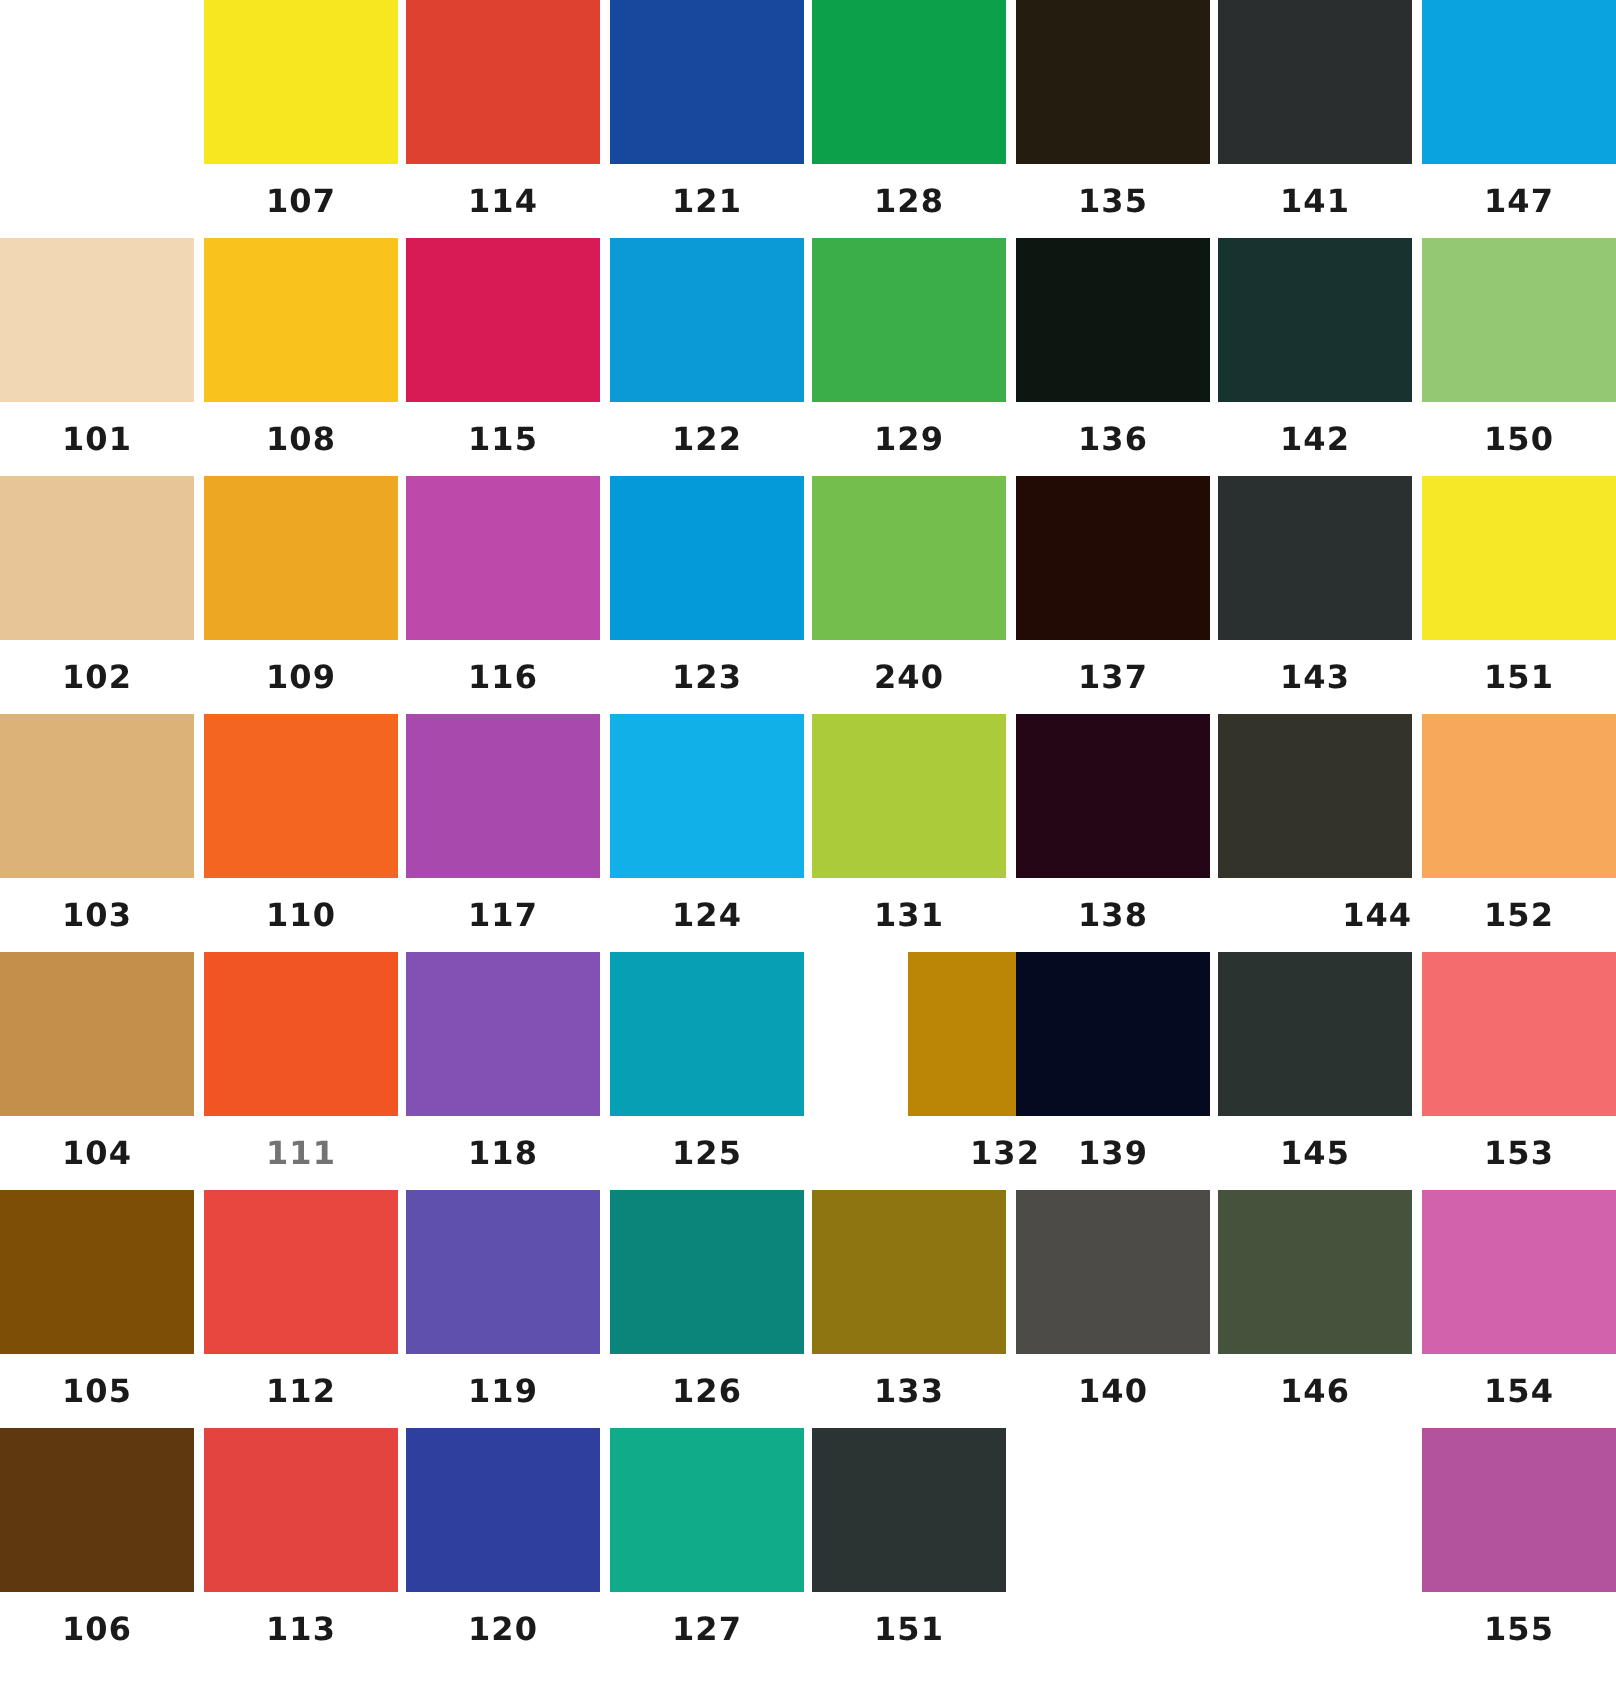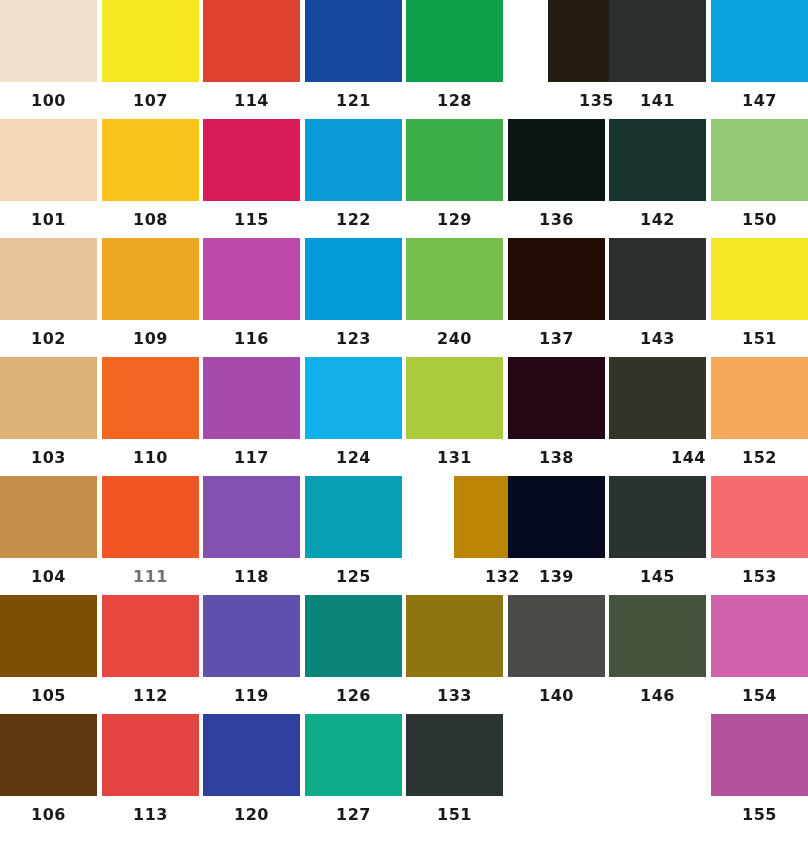--- a/index.html
+++ b/index.html
@@ -38,24 +38,20 @@
     color: #1a1a1a;
     line-height: 38px;
     height: 38px;
     letter-spacing: 0.5px;
   }
 </style>
 </head>
 <body>
 
 <div id="chart" style="background: rgb(255, 255, 255);">
-    <div class="swatch-cell" style="left: 0px; top: 0px;">
-      <span class="swatch-chip" title="100 #efe1c9" style="background: rgb(239, 225, 201); width: 97px; height: 82px;"></span>
-      <span class="swatch-label" style="width: 97px; font-size: 16px; color: rgb(26, 26, 26);">100</span>
-    </div>
     <div class="swatch-cell" style="left: 0px; top: 119px;">
       <span class="swatch-chip" title="101 #f2d7b3" style="background: rgb(242, 215, 179); width: 97px; height: 82px;"></span>
       <span class="swatch-label" style="width: 97px; font-size: 16px; color: rgb(26, 26, 26);">101</span>
     </div>
     <div class="swatch-cell" style="left: 0px; top: 238px;">
       <span class="swatch-chip" title="102 #e8c596" style="background: rgb(232, 197, 150); width: 97px; height: 82px;"></span>
       <span class="swatch-label" style="width: 97px; font-size: 16px; color: rgb(26, 26, 26);">102</span>
     </div>
     <div class="swatch-cell" style="left: 0px; top: 357px;">
       <span class="swatch-chip" title="103 #dcb278" style="background: rgb(220, 178, 120); width: 97px; height: 82px;"></span>
@@ -178,21 +174,21 @@
       <span class="swatch-label" style="width: 97px; font-size: 16px; color: rgb(26, 26, 26);">132</span>
     </div>
     <div class="swatch-cell" style="left: 406px; top: 595px;">
       <span class="swatch-chip" title="133 #8e7511" style="background: rgb(142, 117, 17); width: 97px; height: 82px;"></span>
       <span class="swatch-label" style="width: 97px; font-size: 16px; color: rgb(26, 26, 26);">133</span>
     </div>
     <div class="swatch-cell" style="left: 406px; top: 714px;">
       <span class="swatch-chip" title="134 #2b3433" style="background: rgb(43, 52, 51); width: 97px; height: 82px;"></span>
       <span class="swatch-label" style="width: 97px; font-size: 16px; color: rgb(26, 26, 26);">151</span>
     </div>
-    <div class="swatch-cell" style="left: 508px; top: 0px; margin-left: 40px;">
+    <div class="swatch-cell" style="left: 508px; top: 0px;">
       <span class="swatch-chip" title="135 #231c0f" style="background: rgb(35, 28, 15); width: 97px; height: 82px;"></span>
       <span class="swatch-label" style="width: 97px; font-size: 16px; color: rgb(26, 26, 26);">135</span>
     </div>
     <div class="swatch-cell" style="left: 508px; top: 119px;">
       <span class="swatch-chip" title="136 #0b1710" style="background: rgb(11, 23, 16); width: 97px; height: 82px;"></span>
       <span class="swatch-label" style="width: 97px; font-size: 16px; color: rgb(26, 26, 26);">136</span>
     </div>
     <div class="swatch-cell" style="left: 508px; top: 238px;">
       <span class="swatch-chip" title="137 #210b04" style="background: rgb(33, 11, 4); width: 97px; height: 82px;"></span>
       <span class="swatch-label" style="width: 97px; font-size: 16px; color: rgb(26, 26, 26);">137</span>

